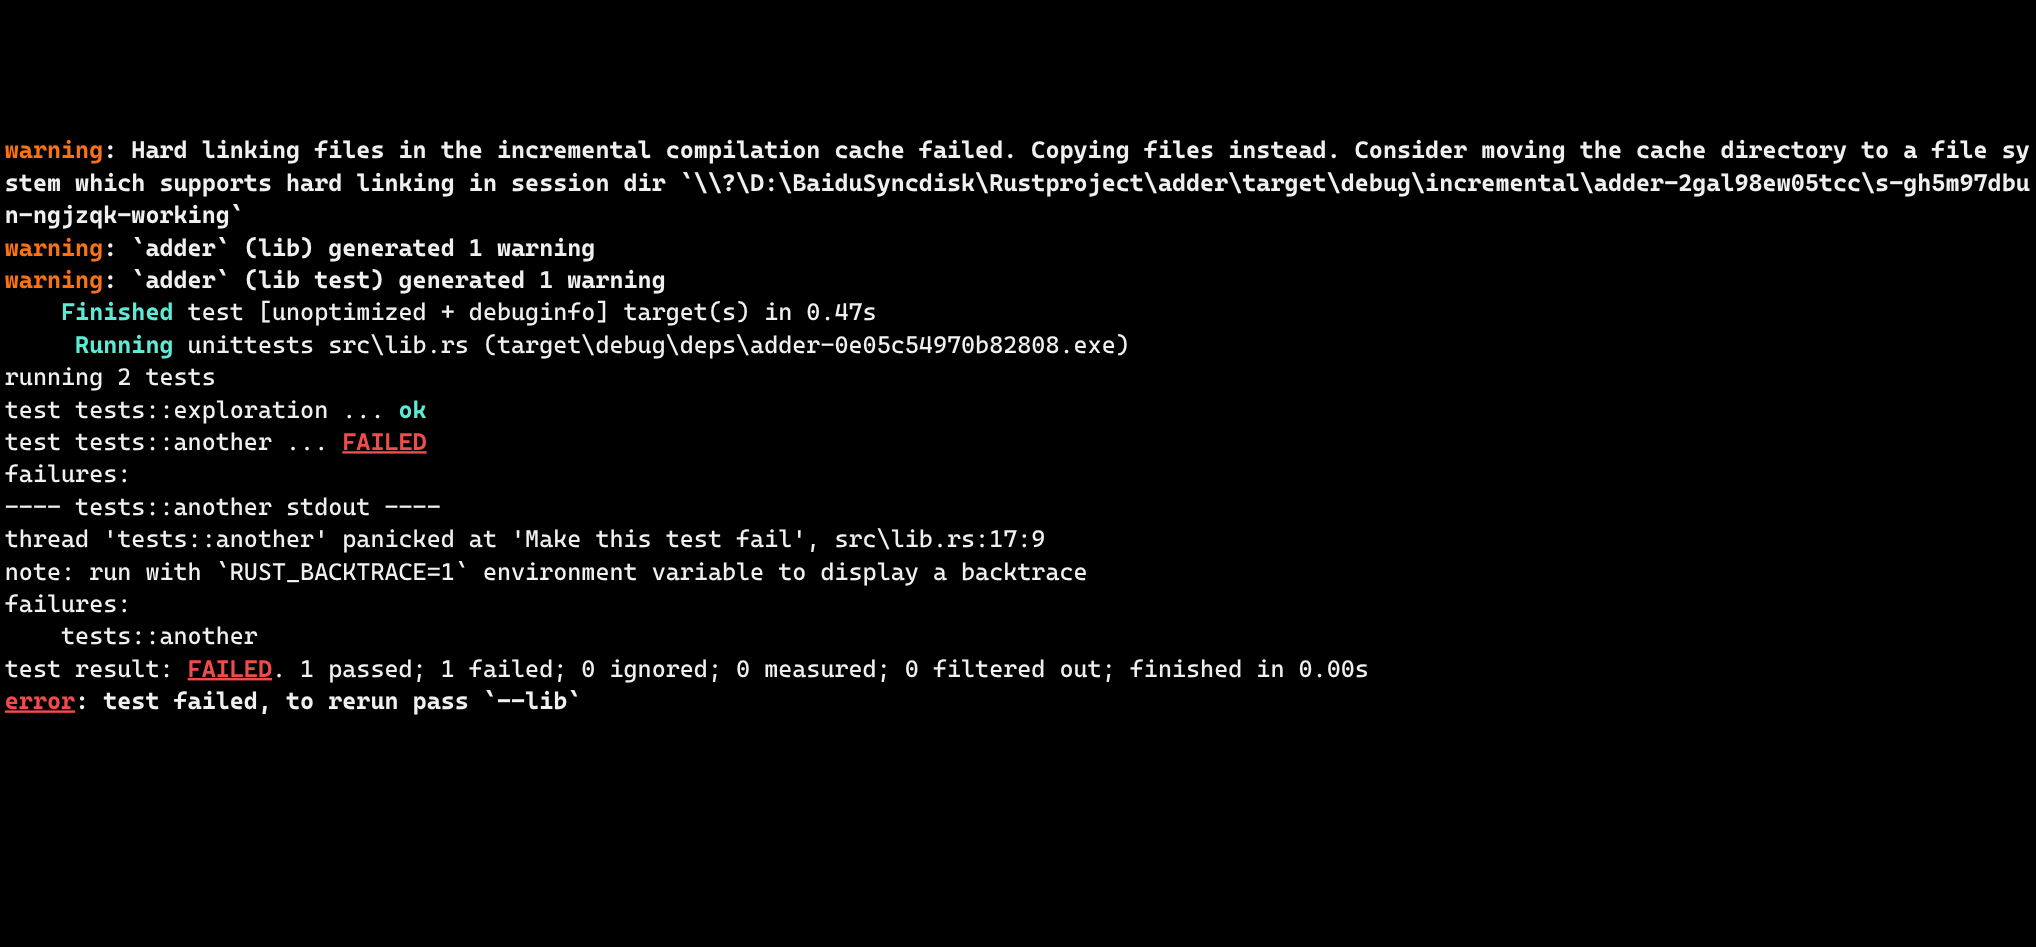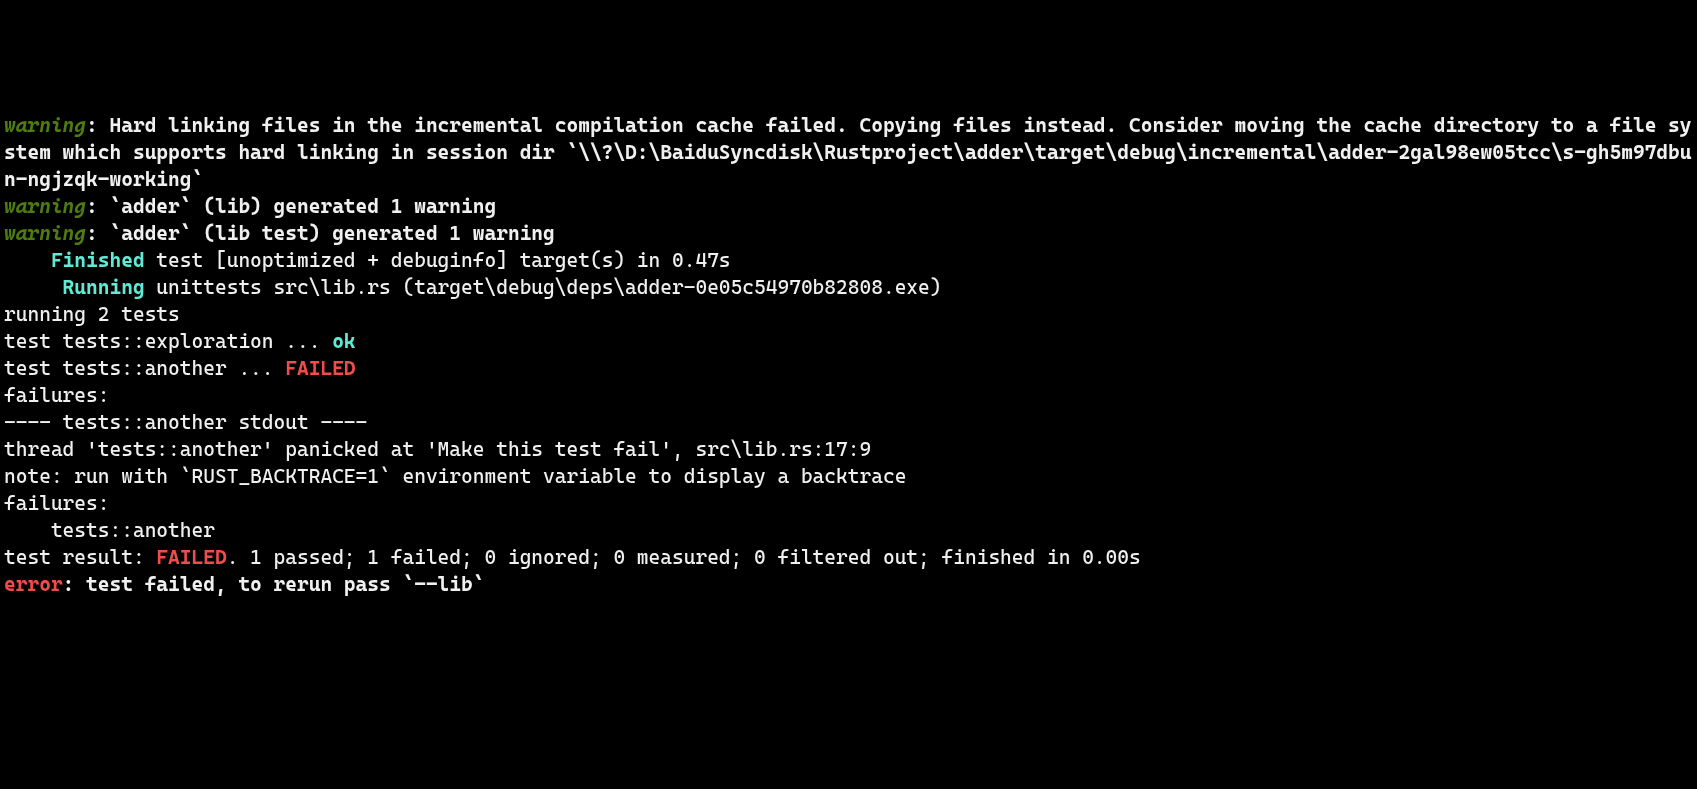--- a/index.html
+++ b/index.html
@@ -14,31 +14,31 @@
       font-size: 20px;
       line-height: 1.35;
       padding: 4px 4px;
       white-space: pre-wrap;
       word-break: break-all;
       width: 1697px;
       min-height: 789px;
       font-weight: 500;
     }
     .warning {
-      color: #4d7c0f;
+      color: #f97316;
       font-weight: bold;
-      font-style: italic;
     }
     .green {
       color: #5eead4;
       font-weight: bold;
     }
     .red {
       color: #f14c4c;
       font-weight: bold;
+      text-decoration: underline;
     }
     .white {
       color: #f0f0f0;
     }
     .bold {
       font-weight: bold;
     }
     .line {
       display: block;
     }

